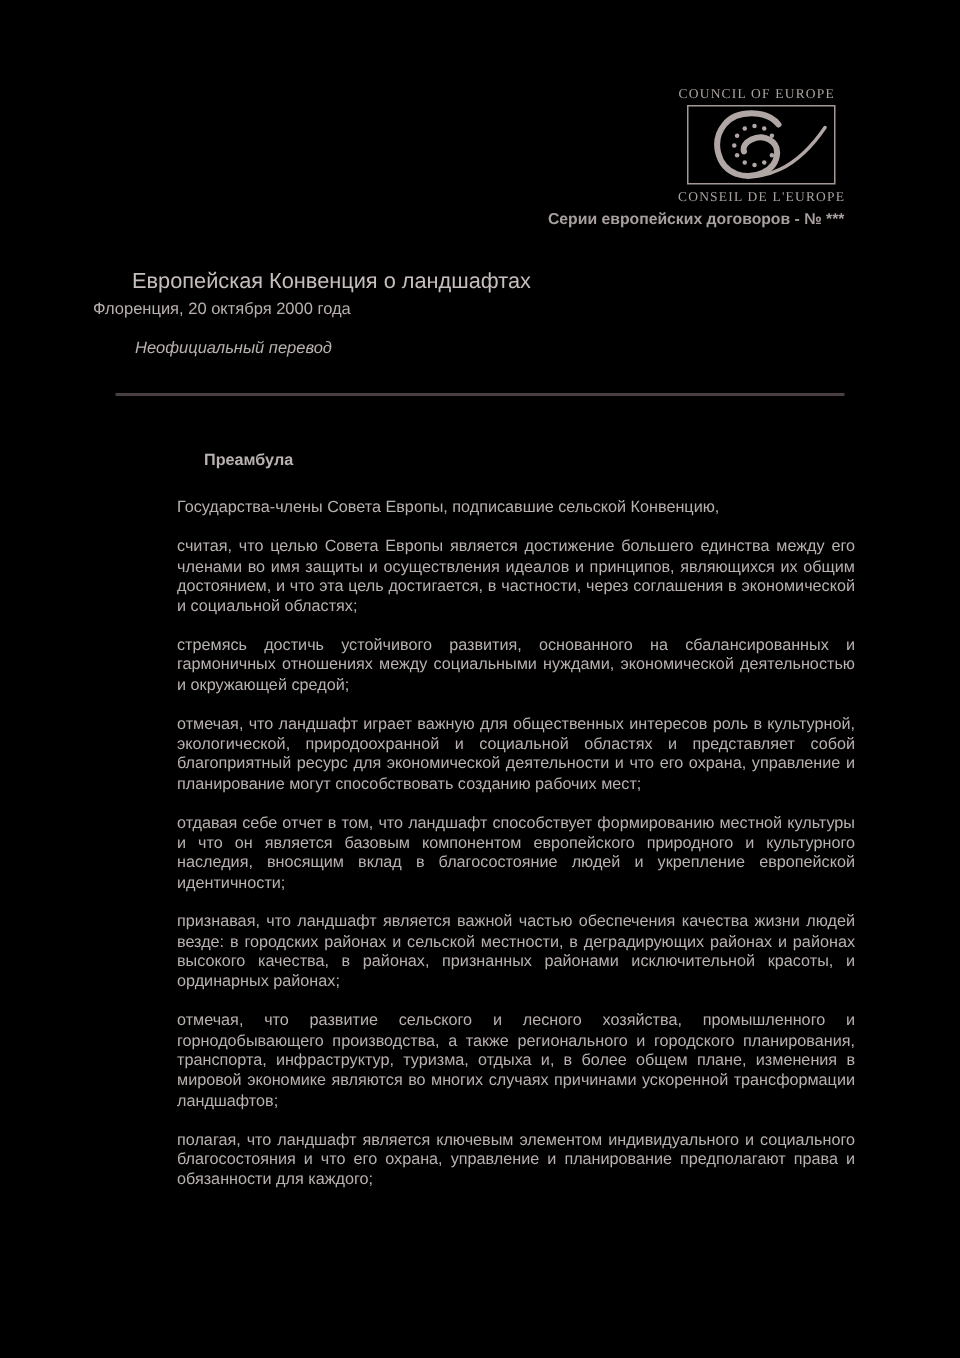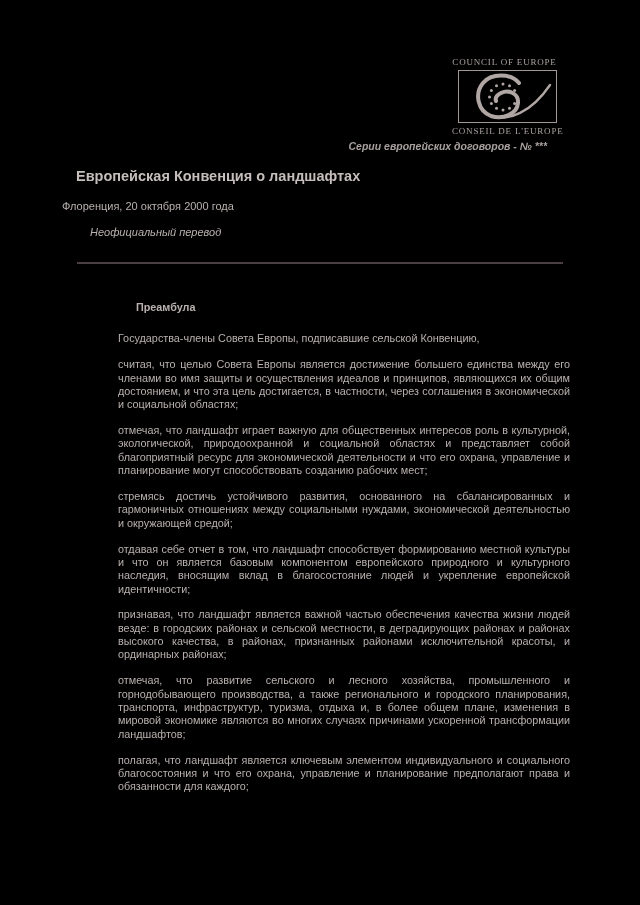--- a/index.html
+++ b/index.html
@@ -36,35 +36,34 @@
     box-sizing: content-box;
     display: flex;
     align-items: center;
     justify-content: center;
   }
   .logo-bottom { margin-top: 3px; margin-left: -6px; }
 
   .series {
     position: absolute;
     top: 140px;
-    right: 93px;
+    right: 77px;
     font-size: 10.5px;
     font-weight: bold;
-    font-style: italic;
     color: #a8a09e;
     white-space: nowrap;
   }
 
   .title {
     position: absolute;
     top: 168px;
     left: 76px;
-    margin: 0;
+    margin: 12px;
     font-size: 14.5px;
-    font-weight: bold;
+    font-weight: normal;
     color: #c6bebc;
     white-space: nowrap;
   }
   .dateline {
     position: absolute;
     top: 200px;
     left: 62px;
     font-size: 11px;
     white-space: nowrap;
   }
@@ -139,21 +138,21 @@
   <h1 class="title">Европейская Конвенция о ландшафтах</h1>
   <div class="dateline">Флоренция, 20 октября 2000 года</div>
   <div class="note">Неофициальный перевод</div>
 
   <div class="rule"></div>
 
   <div class="content">
     <div class="heading">Преамбула</div>
     <p>Государства-члены Совета Европы, подписавшие сельской Конвенцию,</p>
     <p>считая, что целью Совета Европы является достижение большего единства между его членами во имя защиты и осуществления идеалов и принципов, являющихся их общим достоянием, и что эта цель достигается, в частности, через соглашения в экономической и социальной областях;</p>
+    <p>стремясь достичь устойчивого развития, основанного на сбалансированных и гармоничных отношениях между социальными нуждами, экономической деятельностью и окружающей средой;</p>
     <p>отмечая, что ландшафт играет важную для общественных интересов роль в культурной, экологической, природоохранной и социальной областях и представляет собой благоприятный ресурс для экономической деятельности и что его охрана, управление и планирование могут способствовать созданию рабочих мест;</p>
-    <p>стремясь достичь устойчивого развития, основанного на сбалансированных и гармоничных отношениях между социальными нуждами, экономической деятельностью и окружающей средой;</p>
     <p>отдавая себе отчет в том, что ландшафт способствует формированию местной культуры и что он является базовым компонентом европейского природного и культурного наследия, вносящим вклад в благосостояние людей и укрепление европейской идентичности;</p>
     <p>признавая, что ландшафт является важной частью обеспечения качества жизни людей везде: в городских районах и сельской местности, в деградирующих районах и районах высокого качества, в районах, признанных районами исключительной красоты, и ординарных районах;</p>
     <p>отмечая, что развитие сельского и лесного хозяйства, промышленного и горнодобывающего производства, а также регионального и городского планирования, транспорта, инфраструктур, туризма, отдыха и, в более общем плане, изменения в мировой экономике являются во многих случаях причинами ускоренной трансформации ландшафтов;</p>
     <p>полагая, что ландшафт является ключевым элементом индивидуального и социального благосостояния и что его охрана, управление и планирование предполагают права и обязанности для каждого;</p>
   </div>
 
 </div>
 
 </body></html>

